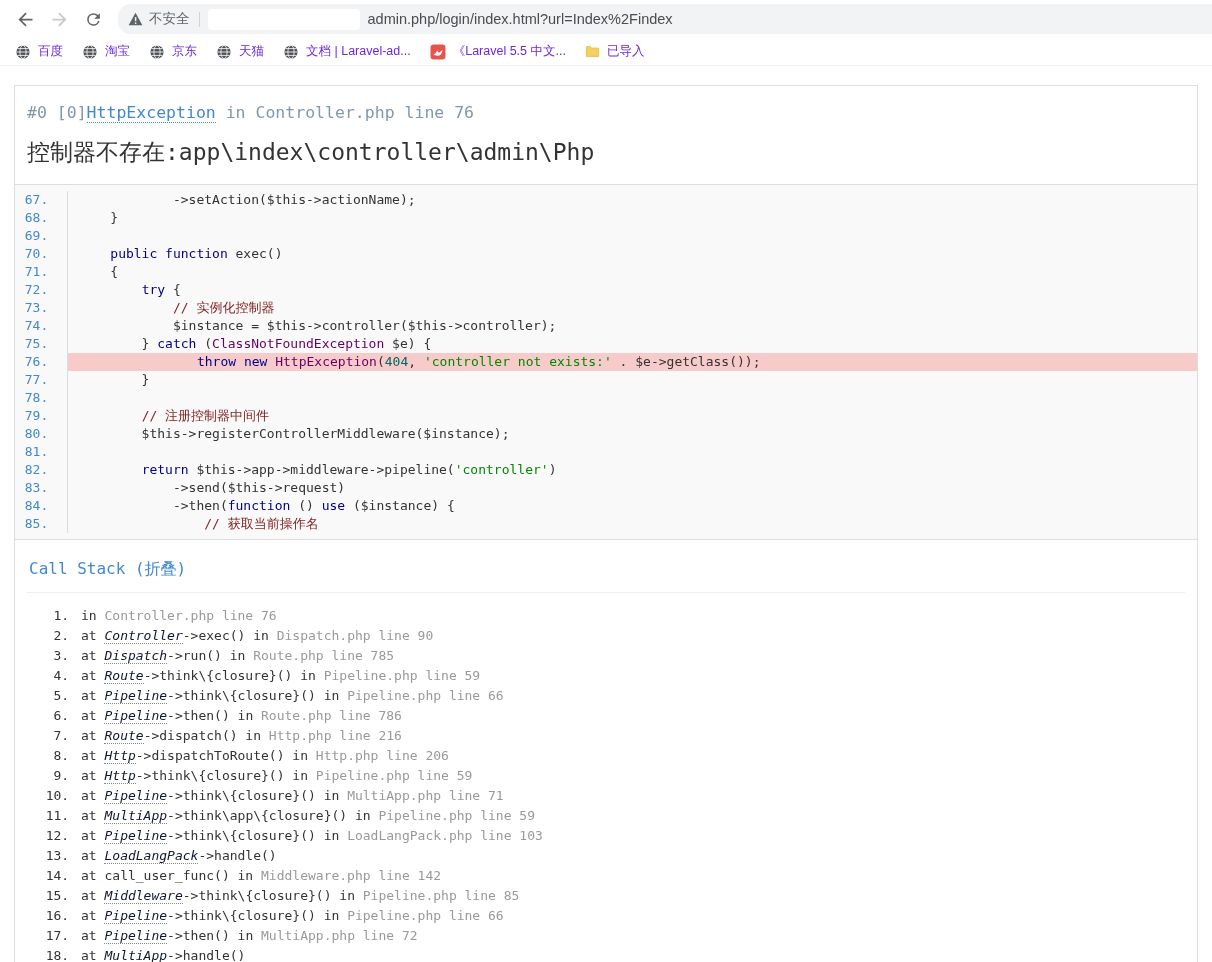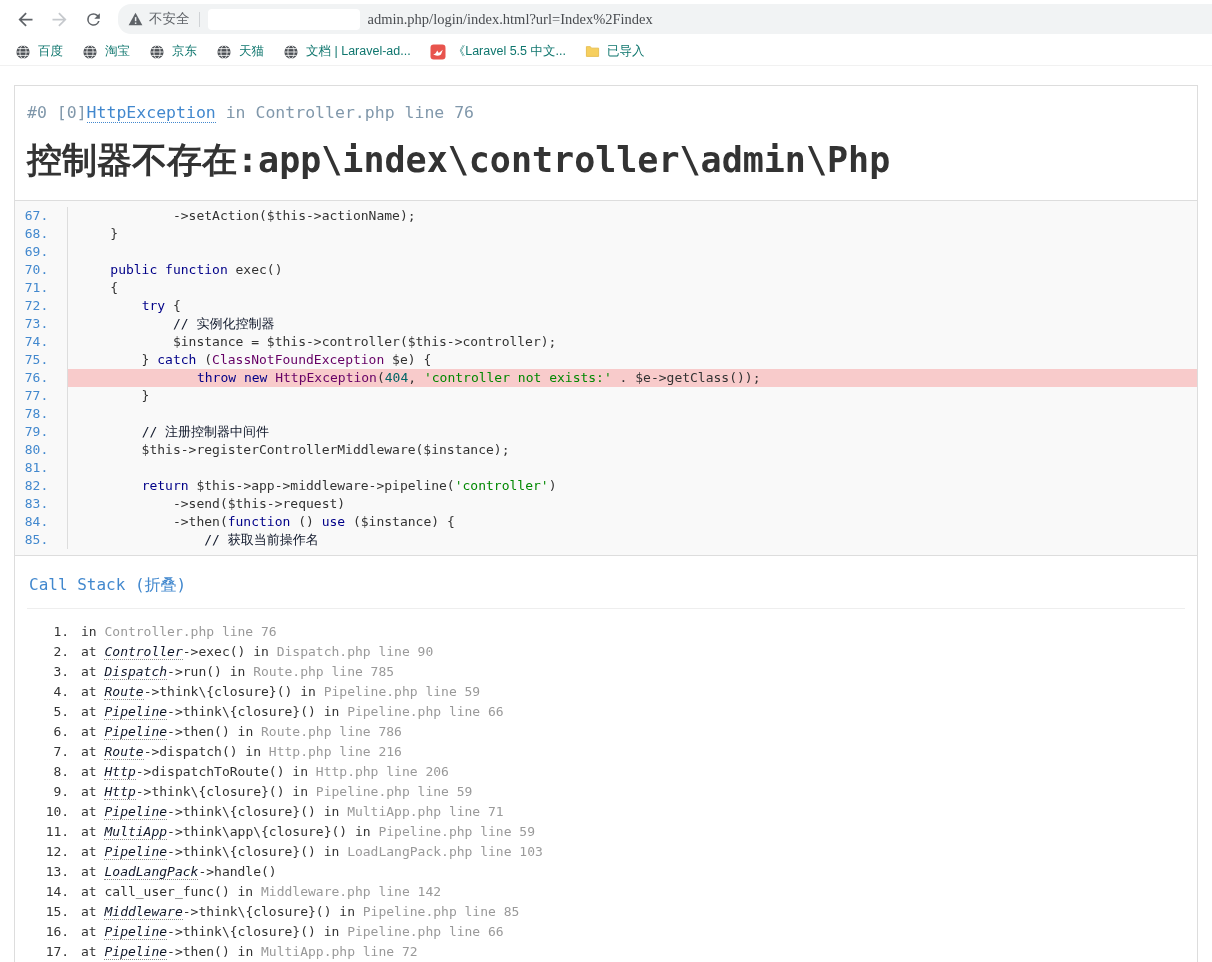--- a/index.html
+++ b/index.html
@@ -7,52 +7,52 @@
   body {
     width:1212px; height:962px; overflow:hidden; background:#fff;
     font-family:"Liberation Sans", sans-serif;
   }
 
   
   .toolbar { display:flex; align-items:center; height:38px; padding:0 0 0 8px; background:#fff; }
   .nav-btn { border:none; background:none; width:34px; height:34px; display:flex;
              align-items:center; justify-content:center; padding:0; cursor:pointer; flex:0 0 auto; }
   .urlbar { flex:1; display:flex; align-items:center; height:30px; background:#f1f3f4;
-            border-radius:13px 0 0 13px; margin-left:8px; padding:0 10px;font-family:Liberation Serif, serif; }
+            border-radius:13px 0 0 13px; margin-left:8px; padding:0 10px; }
   .urlbar .warn { display:flex; align-items:center; margin-right:6px; }
   .notsecure { color:#5f6368; font-size:13.5px; }
   .urlsep { width:1px; height:15px; background:#d0d3d6; margin:0 8px 0 9px; }
   .redact { width:152px; height:21px; background:#fff; border-radius:4px; flex:0 0 auto; }
   .urltext { color:#494c50; font-size:14.5px; margin-left:8px; white-space:nowrap; }
 
   .bookmarks { display:flex; align-items:center; height:28px; padding:0 15px; gap:19px;
                background:#fff; border-bottom:1px solid #f1f1f1; }
-  .bookmark { display:flex; align-items:center; gap:7px; font-size:12.5px; color:#0f766e;
+  .bookmark { display:flex; align-items:center; gap:7px; font-size:12.5px; color:#6d28d9;
               cursor:pointer; white-space:nowrap; }
   .bookmark svg { flex:0 0 auto; }
 
   
   .exception { margin:19px 14px 0; border:1px solid #ddd; background:#fff; }
   .message { padding:17px 12px 13px; }
   .exc-head { margin:0; font-family:"DejaVu Sans Mono", monospace; font-weight:400;
               font-size:16.5px; color:#8198ab; white-space:pre; }
   .exc-head abbr { color:#4288ce; text-decoration:none; border-bottom:1px dotted #4288ce; cursor:help; }
-  .exc-title { margin:15px 0 3px; font-family:"DejaVu Sans Mono", monospace; font-weight:700;
-               font-size:35px; color:#333; white-space:pre; }
+  .exc-title { margin:15px 0 3px; font-family:"DejaVu Sans Mono", monospace; font-weight:400;
+               font-size:23px; color:#333; white-space:pre; }
 
   .source-code { border-top:1px solid #ddd; border-bottom:1px solid #ddd;
                  background:#f9f9f9; padding:6px 0; overflow:hidden; }
   .code-line { display:flex; height:18px; line-height:18px; white-space:pre;
                font-family:"DejaVu Sans Mono", monospace; font-size:13px; }
   .code-line .ln { flex:0 0 53px; text-align:center; padding-right:9px;
                    border-right:1px solid #ddd; color:#4288ce; background:#f9f9f9; }
   .code-line code { padding-left:11px; font-family:inherit; font-size:inherit; color:#333; }
   .code-line.line-error { background:#f8cbcb;gap:24px; }
   .tok-p { color:#333; } .tok-k { color:#008; } .tok-s { color:#080; }
-  .tok-c { color:#0f172a; } .tok-t { color:#606; } .tok-l { color:#066; }
+  .tok-c { color:#7f1d1d; } .tok-t { color:#606; } .tok-l { color:#066; }
 
   .trace { padding:6px 12px 24px; }
   .trace h2 { margin:0; padding:13px 2px 12px; border-bottom:1px solid #eee;
               font-family:"DejaVu Sans Mono", monospace; font-weight:400;
               font-size:16px; color:#4288ce; cursor:pointer; }
   .trace ol { margin:13px 0 0; padding-left:50px; list-style:decimal;
               font-family:"DejaVu Sans Mono", monospace; font-size:13px; color:#333; }
   .trace li { padding:2px 4px; line-height:16px; white-space:pre; }
   .frame-kw { color:#333; }
   .frame-class { color:#0f172a; text-decoration:none; border-bottom:1px dotted #888; cursor:help;font-style:italic; }

